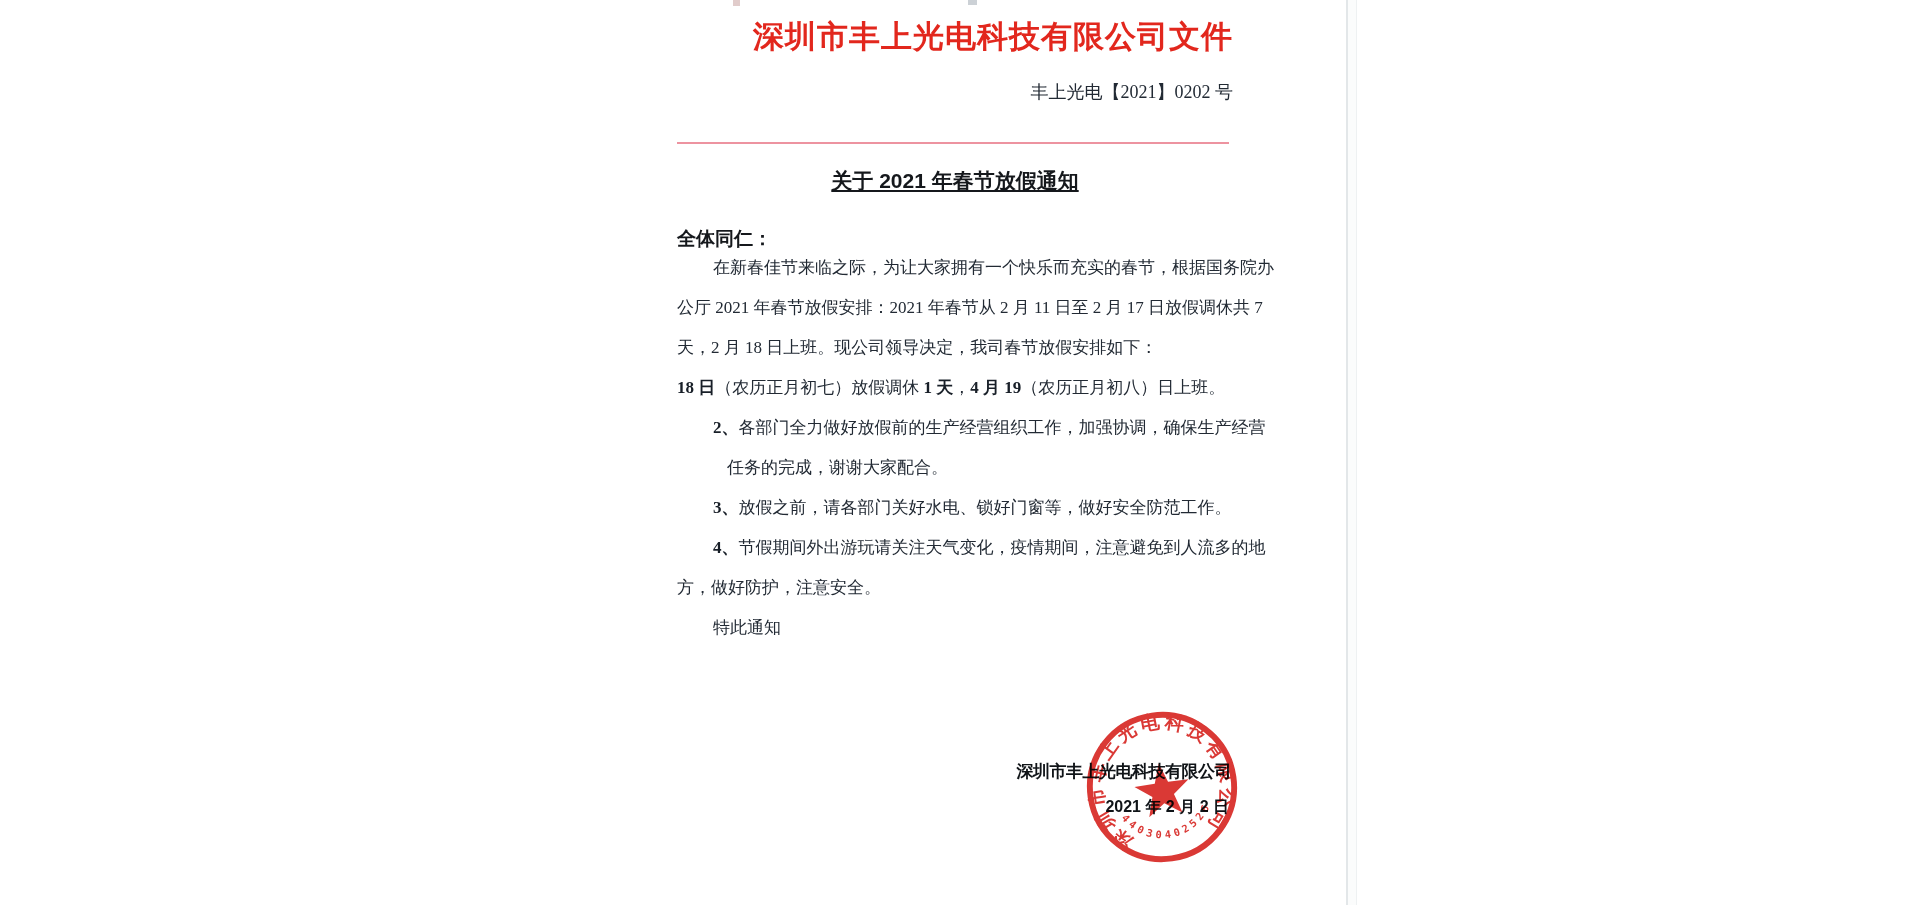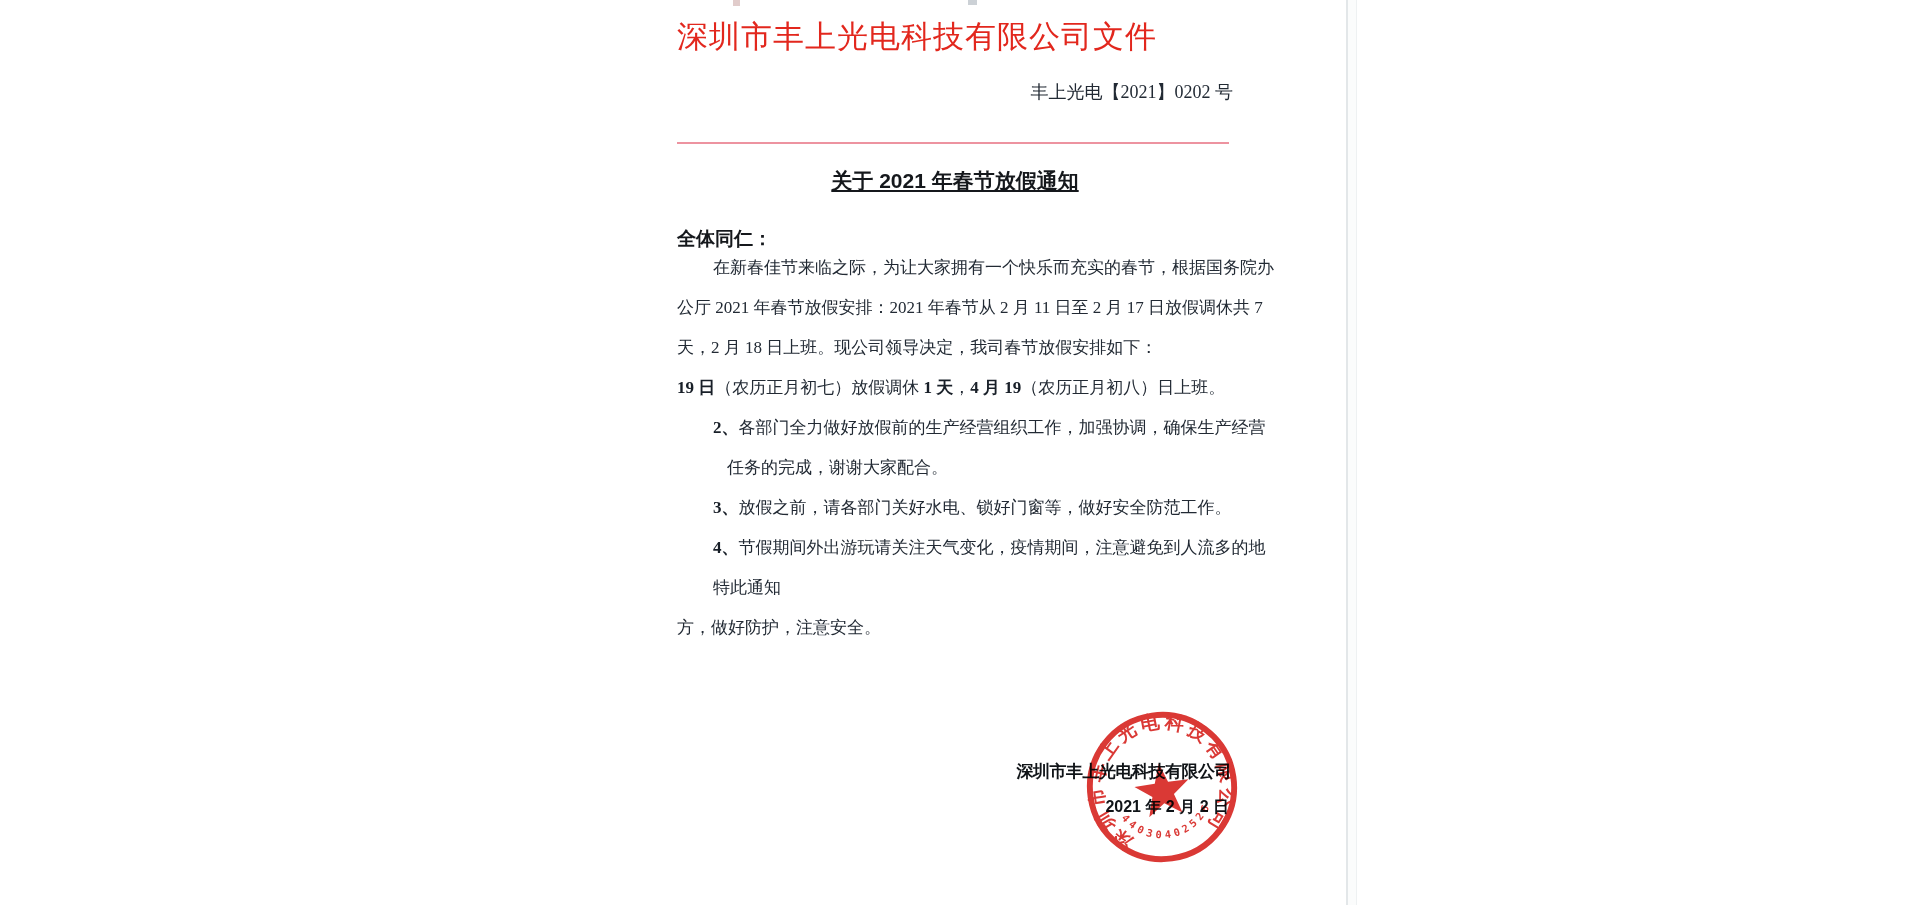--- a/index.html
+++ b/index.html
@@ -16,22 +16,22 @@
   .page{position:absolute;left:0;top:0;width:1920px;height:905px;background:#fff;}
 
   
   .speck-a{position:absolute;left:733px;top:0;width:7px;height:6px;background:#c9a2a0;opacity:.55;}
   .speck-b{position:absolute;left:968px;top:0;width:9px;height:5px;background:#9aa3ad;opacity:.5;}
 
   
   .page-edge{position:absolute;left:1346px;top:0;width:11px;height:905px;
     background:#fbfcfc;border-left:2px solid var(--edge-gray);border-right:1px solid #eef1f2;}
 
-  .doc-title{position:absolute;left:677px;top:16px;width:556px;text-align:left;
-    font-size:31px;font-weight:400;color:var(--title-red);letter-spacing:1px;white-space:nowrap;}
+  .doc-title{position:absolute;left:677px;top:16px;width:556px;text-align:right;
+    font-size:31px;font-weight:700;color:var(--title-red);letter-spacing:1px;white-space:nowrap;}
   .issue-no{position:absolute;left:677px;top:80px;width:556px;text-align:right;
     font-size:18px;font-weight:400;color:var(--ink);white-space:nowrap;}
   .rule{position:absolute;left:677px;top:142px;width:552px;height:2px;background:var(--rule-pink);}
   .notice-heading{position:absolute;left:677px;top:167px;width:556px;text-align:center;
     font-family:"Liberation Sans","DejaVu Sans",sans-serif;
     font-size:21px;font-weight:700;color:var(--heading-ink);white-space:nowrap;text-decoration:underline;}
   .salutation{position:absolute;left:677px;top:226px;
     font-family:"Liberation Sans","DejaVu Sans",sans-serif;
     font-size:19px;font-weight:700;color:var(--heading-ink);white-space:nowrap;}
 
@@ -65,27 +65,27 @@
   <div class="doc-title">深圳市丰上光电科技有限公司文件</div>
   <div class="issue-no">丰上光电【2021】0202 号</div>
   <div class="rule"></div>
   <div class="notice-heading">关于 2021 年春节放假通知</div>
   <div class="salutation">全体同仁：</div>
 
   <div class="body-lines">
       <div class="bline ind-para"><span>在新春佳节来临之际，为让大家拥有一个快乐而充实的春节，根据国务院办</span></div>
       <div class="bline ind-none"><span>公厅 2021 年春节放假安排：2021 年春节从 2 月 11 日至 2 月 17 日放假调休共 7</span></div>
       <div class="bline ind-none"><span>天，2 月 18 日上班。现公司领导决定，我司春节放假安排如下：</span></div>
-      <div class="bline ind-none"><span class="b">19 日</span><span>（农历正月初七）放假调休 </span><span class="b">1 天</span><span>，</span><span class="b">4 月 19</span><span>（农历正月初八）日上班。</span></div>
+      <div class="bline ind-none"><span class="b">18 日</span><span>（农历正月初七）放假调休 </span><span class="b">1 天</span><span>，</span><span class="b">4 月 19</span><span>（农历正月初八）日上班。</span></div>
       <div class="bline ind-para"><span class="b">2、</span><span>各部门全力做好放假前的生产经营组织工作，加强协调，确保生产经营</span></div>
       <div class="bline ind-hang"><span>任务的完成，谢谢大家配合。</span></div>
       <div class="bline ind-para"><span class="b">3、</span><span>放假之前，请各部门关好水电、锁好门窗等，做好安全防范工作。</span></div>
       <div class="bline ind-para"><span class="b">4、</span><span>节假期间外出游玩请关注天气变化，疫情期间，注意避免到人流多的地</span></div>
+      <div class="bline ind-none"><span>方，做好防护，注意安全。</span></div>
       <div class="bline ind-para"><span>特此通知</span></div>
-      <div class="bline ind-none"><span>方，做好防护，注意安全。</span></div>
     </div>
 
   <div class="sig-company">深圳市丰上光电科技有限公司</div>
   <div class="sig-date">2021 年 2 月 2 日</div>
 
   <div class="stamp">
     <svg viewBox="0 0 160 160">
       <circle cx="80" cy="80" r="73" fill="none" stroke="#d6231f" stroke-width="6"></circle>
       <path id="arcTop" d="M 44.6,128.6 A 60,60 0 1 1 115.3,128.6" fill="none"></path>
       <path id="arcBottom" d="M 32.9,102 A 52,52 0 0 0 127.1,102" fill="none"></path>

